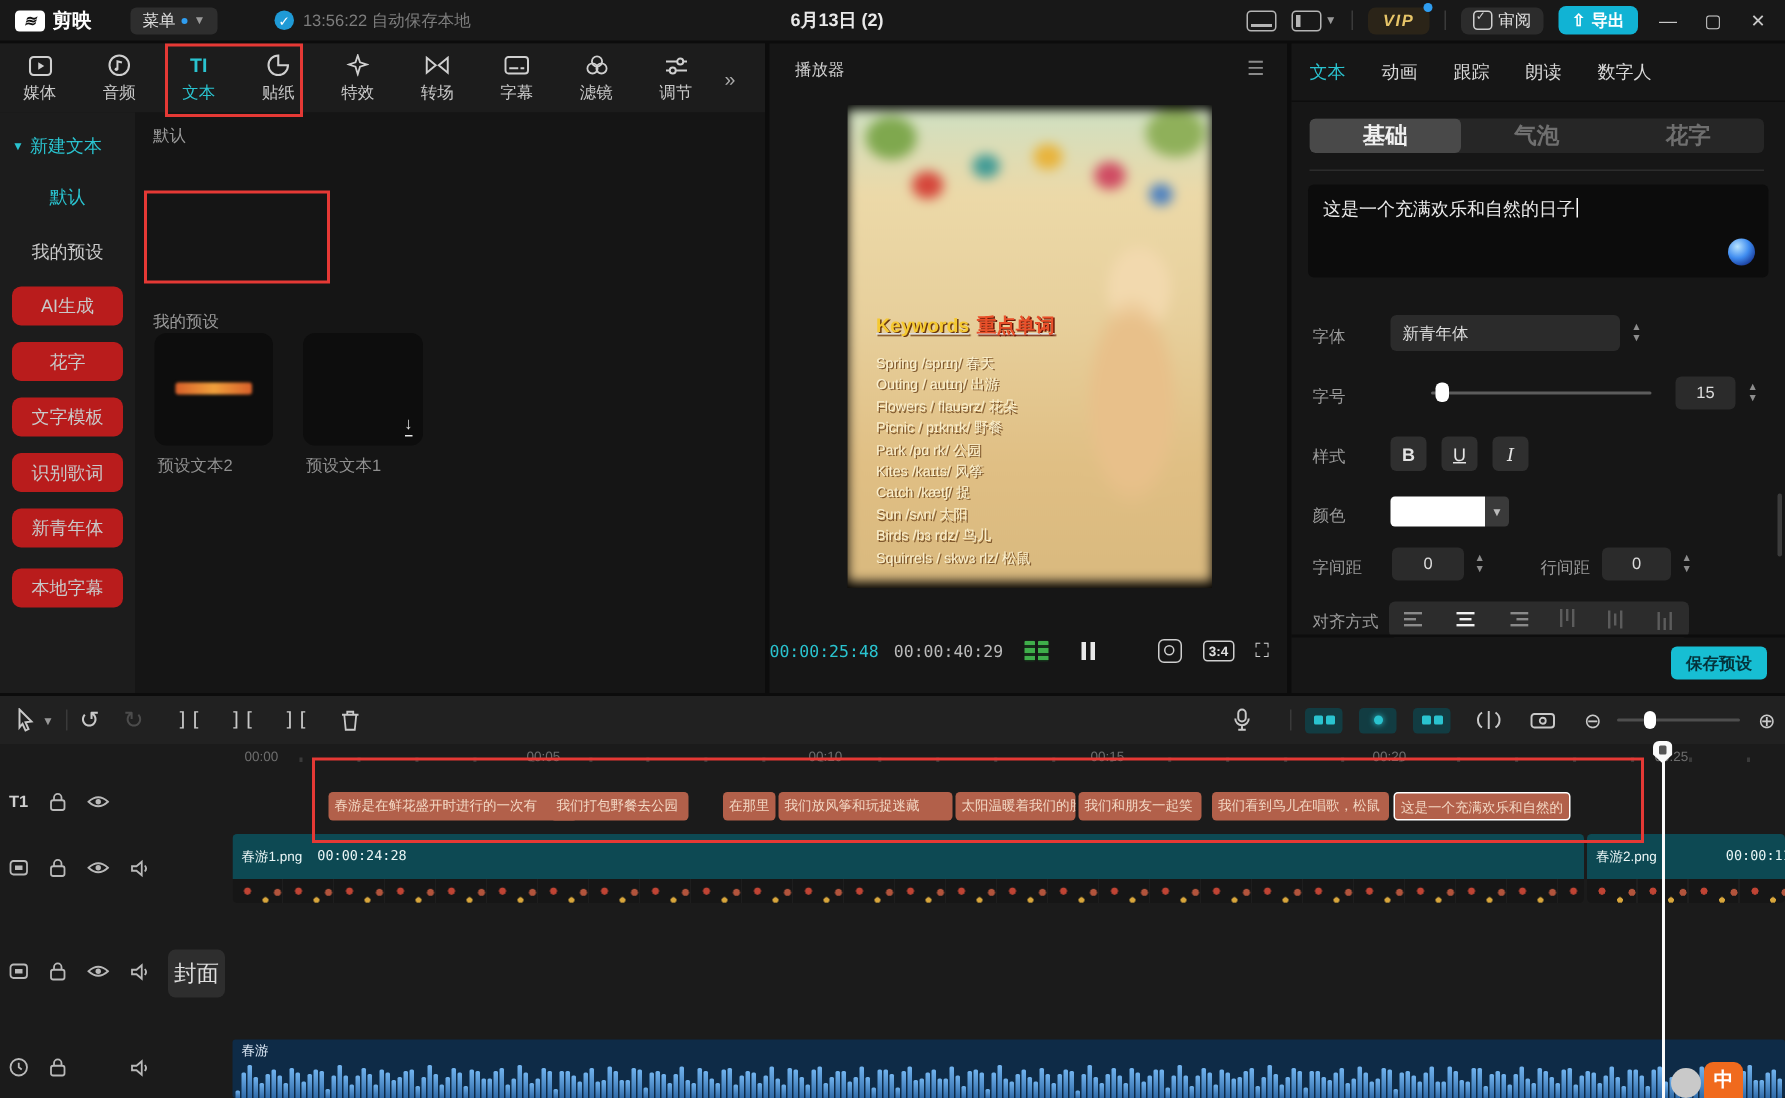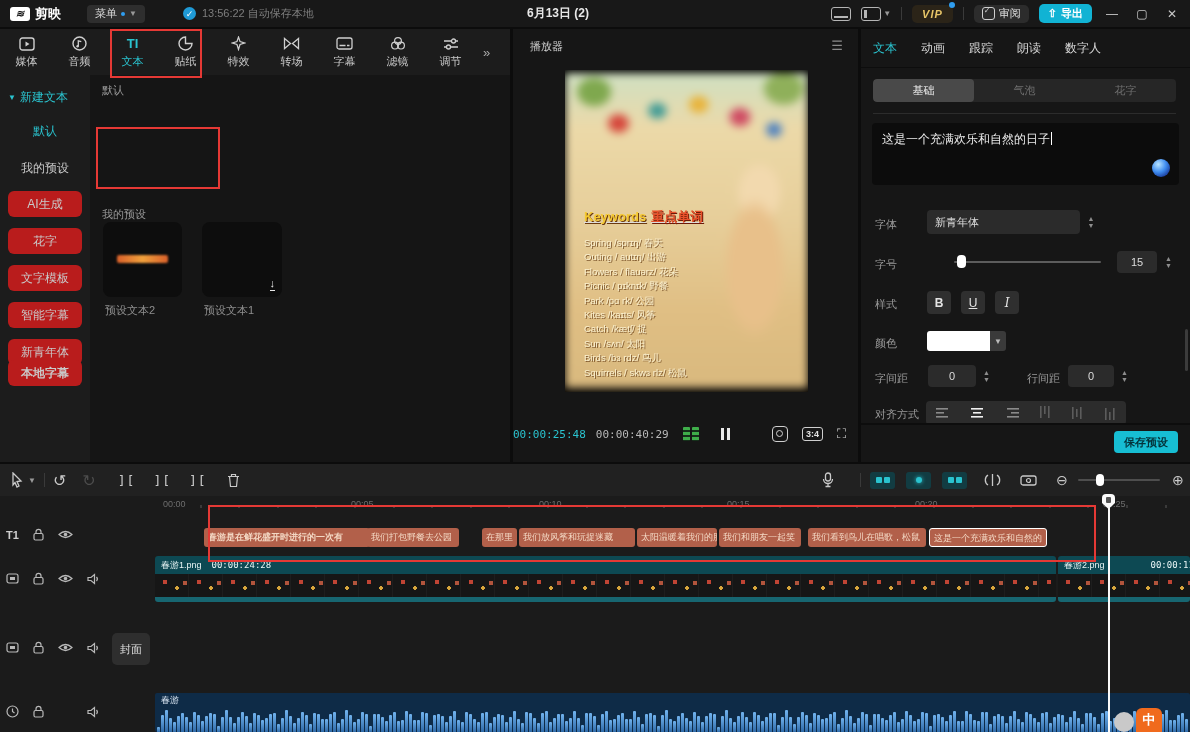--- a/index.html
+++ b/index.html
@@ -96,21 +96,21 @@
   .focus-ic:before{content:"";position:absolute;left:3px;top:3px;width:5px;height:5px;border:1.4px solid #cfcfcf;border-radius:50%;}
   .ratio-chip{border:1.4px solid #cfcfcf;border-radius:3px;color:#e0e0e0;font-size:9px;padding:1px 3px;font-weight:bold;}
   .expand-ic{color:#cfcfcf;font-size:13px;}
 
   
   .inspector{left:861px;top:29px;width:329px;height:433px;background:#161616;}
   .itabs{position:absolute;left:12px;top:11px;display:flex;gap:24px;font-size:12px;color:#d8d8d8;}
   .itab.active{color:#2ac3cf;}
   .itabs-line{position:absolute;left:0;top:38px;width:329px;height:1px;background:#0d0d0d;}
   .subtabs{position:absolute;left:12px;top:50px;width:303px;height:23px;background:#262626;border-radius:4px;display:flex;overflow:hidden;}
-  .subtab{flex:1;display:flex;align-items:center;justify-content:center;font-size:11px;color:#6f6f6f;}
+  .subtab{flex:1;display:flex;align-items:center;justify-content:center;font-size:15px;color:#6f6f6f;font-weight:bold;}
   .subtab.active{background:#494949;color:#f0f0f0;border-radius:4px;}
   .insp-div{position:absolute;left:12px;top:84px;width:303px;height:1px;background:#2c2c2c;}
   .text-area{position:absolute;left:11px;top:94px;width:307px;height:62px;background:#0c0c0c;border-radius:4px;
              padding:8px 10px;box-sizing:border-box;color:#ececec;font-size:12px;}
   .caret{display:inline-block;width:1px;height:13px;background:#fff;vertical-align:-2px;margin-left:1px;}
   .ai-orb{position:absolute;right:9px;bottom:8px;width:18px;height:18px;border-radius:50%;
           background:radial-gradient(circle at 35% 30%,#b8e4ff,#3f8cf0 45%,#1b3f9e 78%,#0a1f4d);}
   .irow-label{position:absolute;left:14px;color:#9a9a9a;font-size:11px;}
   .select{position:absolute;background:#2b2b2b;border-radius:4px;color:#dcdcdc;font-size:11px;display:flex;align-items:center;padding:0 8px;box-sizing:border-box;}
   .stepper{position:absolute;display:flex;flex-direction:column;justify-content:center;gap:1px;color:#8d8d8d;font-size:7px;line-height:6px;text-align:center;}
@@ -139,25 +139,25 @@
   .cyantog{width:25px;height:17px;border-radius:3px;background:#123c42;display:flex;align-items:center;justify-content:center;gap:2px;}
   .cyantog i{width:6px;height:6px;background:#2ac3cf;border-radius:1px;}
   .cyantog.burst i{border-radius:50%;box-shadow:0 0 4px #2ac3cf;}
   .ruler{position:absolute;left:155px;top:32px;width:1035px;height:20px;
          background:repeating-linear-gradient(90deg,transparent 0 36.6px,#3a3a3a 36.6px 38.6px);background-position:8px 9px;background-size:auto 3px;background-repeat:repeat-x;}
   .ruler-lab{position:absolute;top:3px;color:#6e6e6e;font-size:9px;}
   .headers{position:absolute;left:0;top:52px;width:152px;bottom:0;background:#1b1b1b;}
   .hrow{position:absolute;left:6px;display:flex;align-items:center;gap:14px;color:#b9b9b9;}
   .t1-tag{font-size:11px;font-weight:bold;color:#cfcfcf;}
   .cover-btn{position:absolute;left:112px;top:169px;width:38px;height:32px;background:#2e2e2e;border-radius:5px;
-             color:#e0e0e0;font-size:11px;display:flex;align-items:center;justify-content:center;}
+             color:#e0e0e0;font-size:15px;display:flex;align-items:center;justify-content:center;}
   .seg{position:absolute;top:0;height:19px;background:#b2604a;border-radius:3px;color:#f3d7c3;font-size:9px;
        line-height:19px;padding:0 4px;white-space:nowrap;overflow:hidden;box-sizing:border-box;}
   .seg.selected{border:1.5px solid #fff;}
-  .clip-label{height:18px;font-size:9px;color:#eaf6f6;background:#0d4953;display:flex;gap:10px;align-items:center;
+  .clip-label{height:30px;font-size:9px;color:#eaf6f6;background:#0d4953;display:flex;gap:10px;align-items:center;
               padding:0 6px;white-space:nowrap;overflow:hidden;}
   .v1-thumbs{height:23px;background:
       radial-gradient(circle 2.5px at 10px 8px,#c04434 90%,transparent),
       radial-gradient(circle 2px at 22px 14px,#d8a63c 90%,transparent),
       radial-gradient(circle 2.5px at 30px 9px,#b2543c 90%,transparent),
       repeating-linear-gradient(90deg,#161616 0 33px,#1e1e1e 33px 34px);
       background-size:34px 23px,34px 23px,34px 23px,auto;}
   .v1-foot{height:10px;background:#176671;}
   .rc-thumbs{height:50px;background:
       radial-gradient(circle 3px at 8px 38px,#9b3b28 92%,transparent),
@@ -312,23 +312,23 @@
     <div class="sidebar">
       <div class="side-root">
         <span class="side-caret">▼</span>
         <span>新建文本</span>
       </div>
       <div class="side-item active" style="top:43px;">默认</div>
       <div class="side-item" style="top:80px;">我的预设</div>
       <div class="side-item pill" style="top:116px;">AI生成</div>
       <div class="side-item pill" style="top:153px;">花字</div>
       <div class="side-item pill" style="top:190px;">文字模板</div>
-      <div class="side-item pill" style="top:227px;">智能字幕</div>
+      <div class="side-item pill" style="top:227px;">识别歌词</div>
       <div class="side-item pill" style="top:264px;">新青年体</div>
-      <div class="side-item pill" style="top:285px;font-weight:bold;">本地字幕</div>
+      <div class="side-item pill" style="top:304px;">本地字幕</div>
     </div>
 
     <div class="library">
       <div class="lib-header" style="left:12px;top:8px;">默认</div>
       <div class="lib-header" style="left:12px;top:132px;">我的预设</div>
       <div class="tile" style="left:13px;top:147px;width:79px;height:75px;">
         <div class="preset-art"></div>
       </div>
       <div class="tile" style="left:112px;top:147px;width:80px;height:75px;">
         <span class="dl-ic">↓</span>
@@ -611,21 +611,21 @@
           </svg>
         <svg class="icon-svg" width="13" height="12" style="margin-left:29px;">
             <path d="M1 4.5 h3 l3.5 -3 v9 L4 7.5 H1 Z" fill="none" stroke="#b9b9b9" stroke-width="1.2"></path>
             <path d="M9.5 4 a3 3 0 0 1 0 4" fill="none" stroke="#b9b9b9" stroke-width="1.2"></path>
           </svg>
       </div>
     </div>
     <div class="cover-btn">封面</div>
 
     <div class="abs" style="left:0;top:64px;width:1190px;height:19px;">
-        <div class="seg" style="left: 204px; width: 166px; font-weight: bold;">春游是在鲜花盛开时进行的一次有</div>
+        <div class="seg" style="left: 219px; width: 166px;">春游是在鲜花盛开时进行的一次有</div>
         <div class="seg" style="left: 367px; width: 92px;">我们打包野餐去公园</div>
         <div class="seg" style="left: 482px; width: 35px;">在那里</div>
         <div class="seg" style="left: 519px; width: 116px;">我们放风筝和玩捉迷藏</div>
         <div class="seg" style="left: 637px; width: 80px;">太阳温暖着我们的脸</div>
         <div class="seg" style="left: 719px; width: 82px;">我们和朋友一起笑</div>
         <div class="seg" style="left: 808px; width: 118px;">我们看到鸟儿在唱歌，松鼠</div>
         <div class="seg selected" style="left: 929px; width: 118px;">这是一个充满欢乐和自然的</div>
       </div>
 
     <div class="abs" style="left:155px;top:92px;width:901px;height:46px;border-radius:3px;overflow:hidden;">

